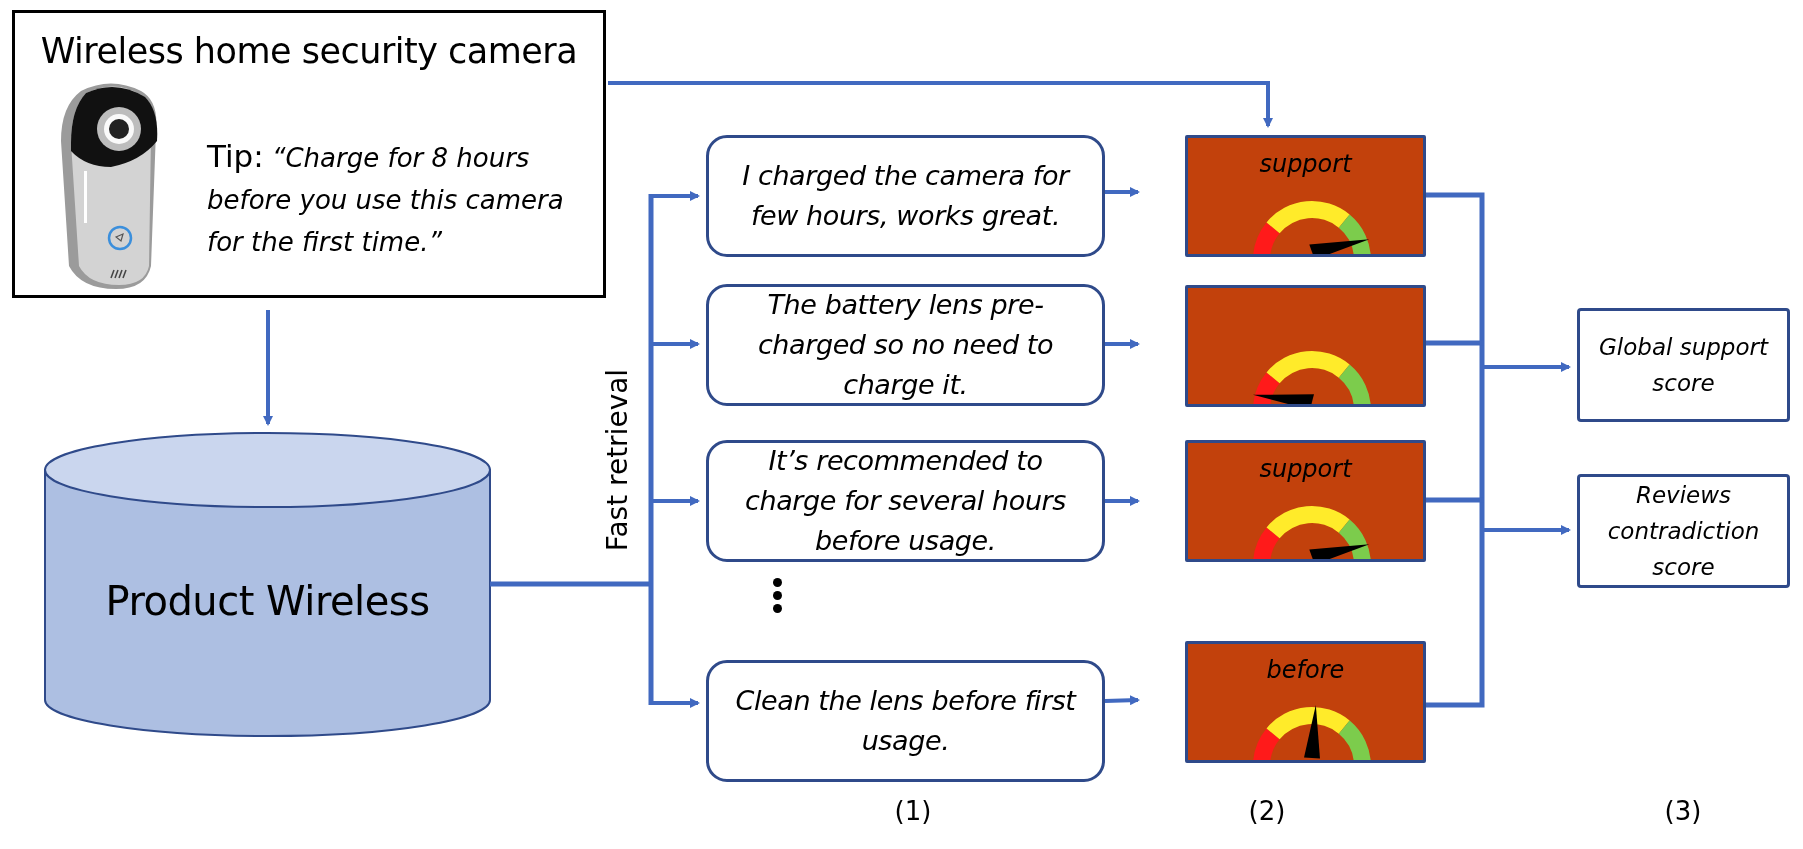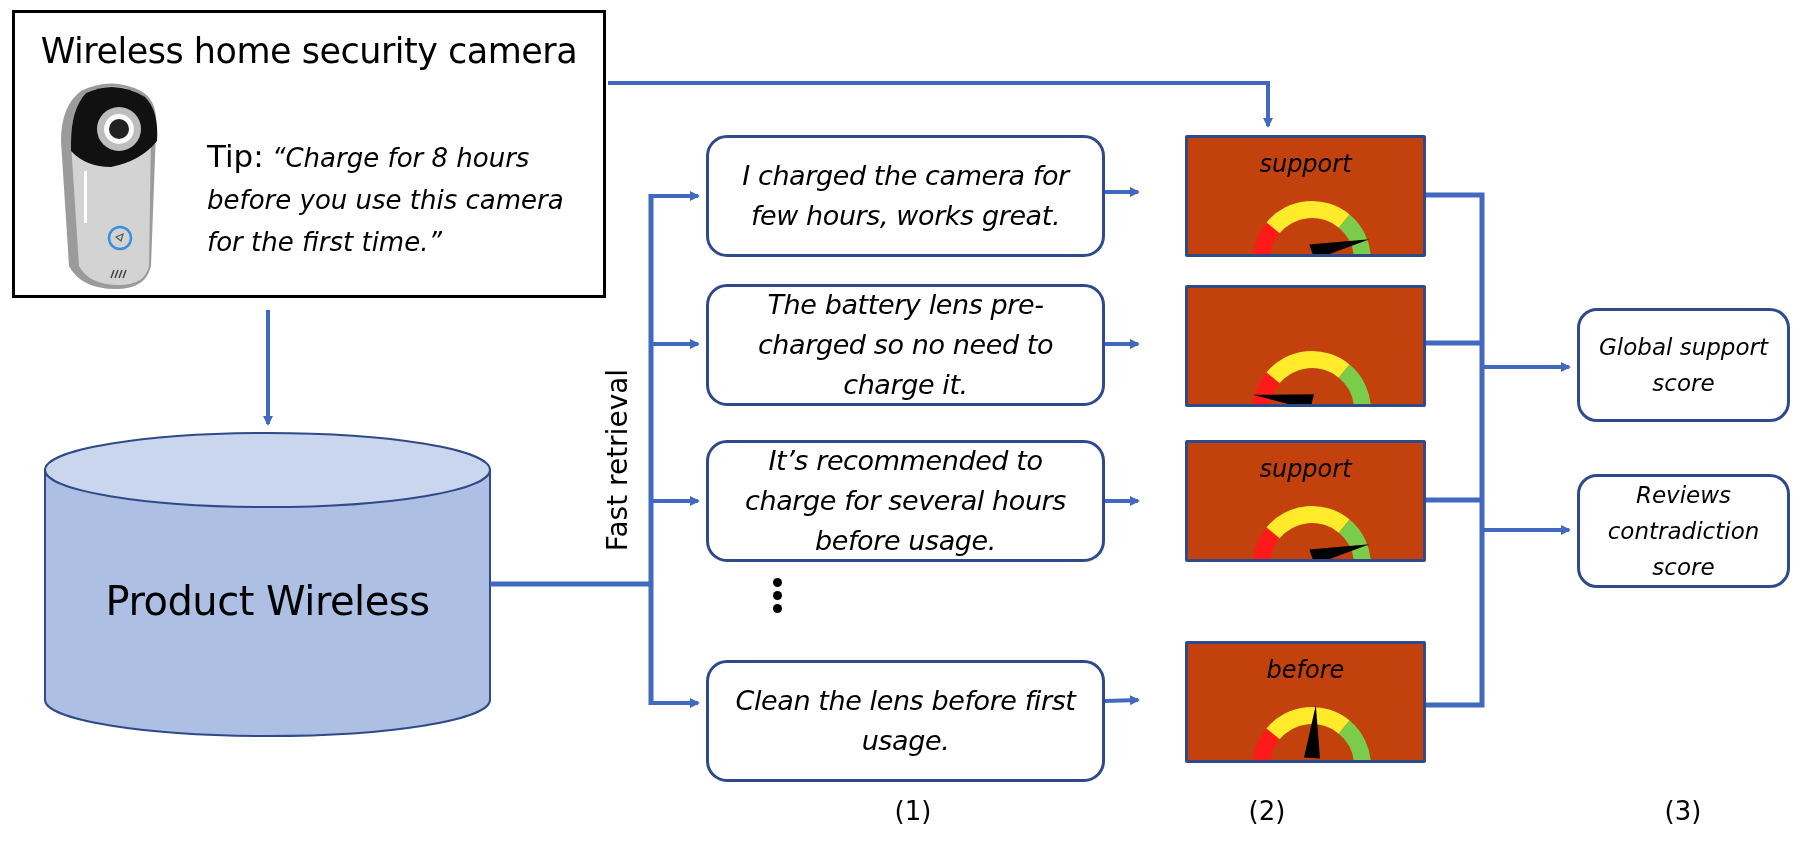--- a/index.html
+++ b/index.html
@@ -19,21 +19,21 @@
                 border: 3px solid #2f4a8a; border-radius: 21px; box-sizing: border-box; background: #fff;
                 display: flex; align-items: center; justify-content: center; text-align: center;
                 font-style: italic; font-size: 27px; line-height: 40px; padding: 0 14px;
                 font-family: "DejaVu Sans", sans-serif; letter-spacing: -0.4px; }
   .gauge-box { position: absolute; left: 1146px; width: 241px; height: 122px;
                border: 3px solid #2f4a8a; border-radius: 2px; box-sizing: border-box; background: #c2410c; overflow: hidden; margin-left: 39px; }
   .gauge-label { position: absolute; left: 0; top: 12px; width: 100%; text-align: center;
                  font-style: italic; font-size: 24px; font-family: "DejaVu Sans", sans-serif; }
   .gauge-svg { position: absolute; left: 0; top: 0; }
   .global-box { position: absolute; left: 1577px; width: 213px; height: 114px;
-                border: 3px solid #2f4a8a; border-radius: 20px; box-sizing: border-box; background: #fff;
+                border: 3px solid #2f4a8a; border-radius: 4px; box-sizing: border-box; background: #fff;
                 display: flex; align-items: center; justify-content: center; text-align: center;
                 font-style: italic; font-size: 23px; line-height: 36px;
                 font-family: "DejaVu Sans", sans-serif; }
   .db-label { position: absolute; left: 45px; top: 578px; width: 445px; text-align: center;
               font-size: 40px; font-family: "DejaVu Sans", sans-serif; letter-spacing: -0.5px; }
   .fast-label { position: absolute; left: 617px; top: 460px; transform: translate(-50%, -50%) rotate(-90deg);
                 font-size: 28px; white-space: nowrap; font-family: "DejaVu Sans", sans-serif; }
   .step-label { position: absolute; top: 796px; font-size: 26px; font-family: "DejaVu Sans", sans-serif;
                 transform: translateX(-50%); }
   .dots { position: absolute; left: 771px; top: 578px; width: 14px; }

